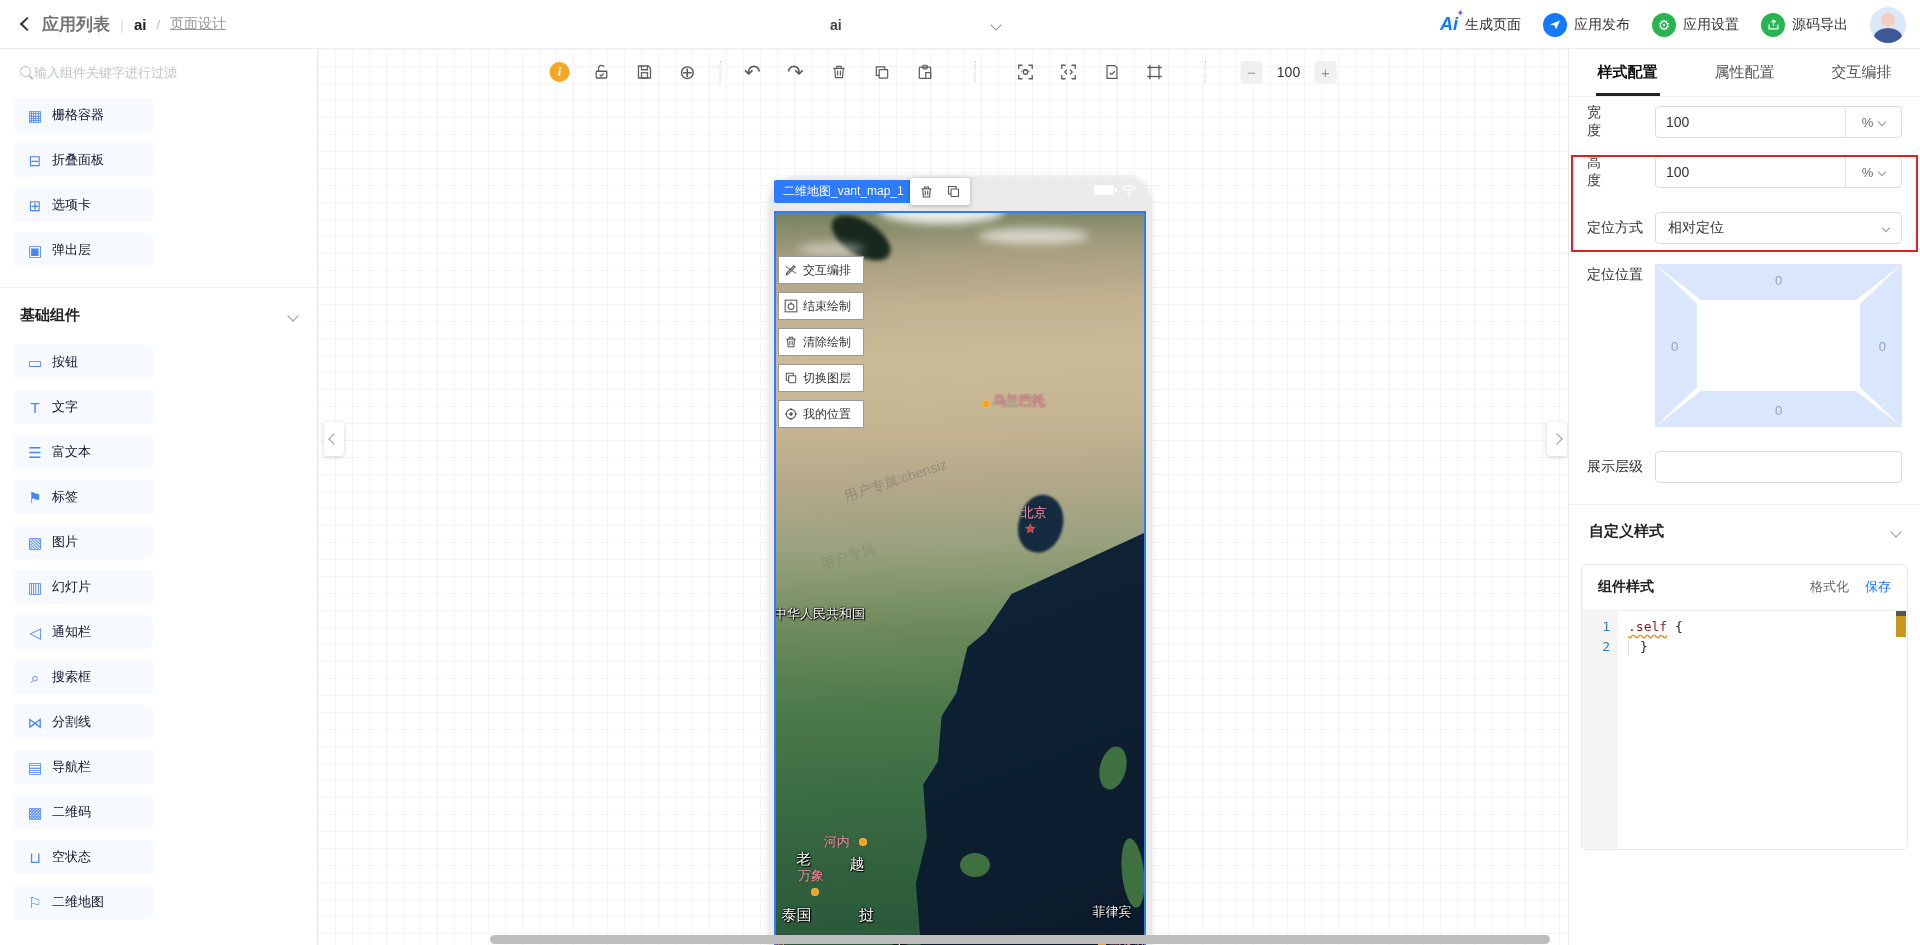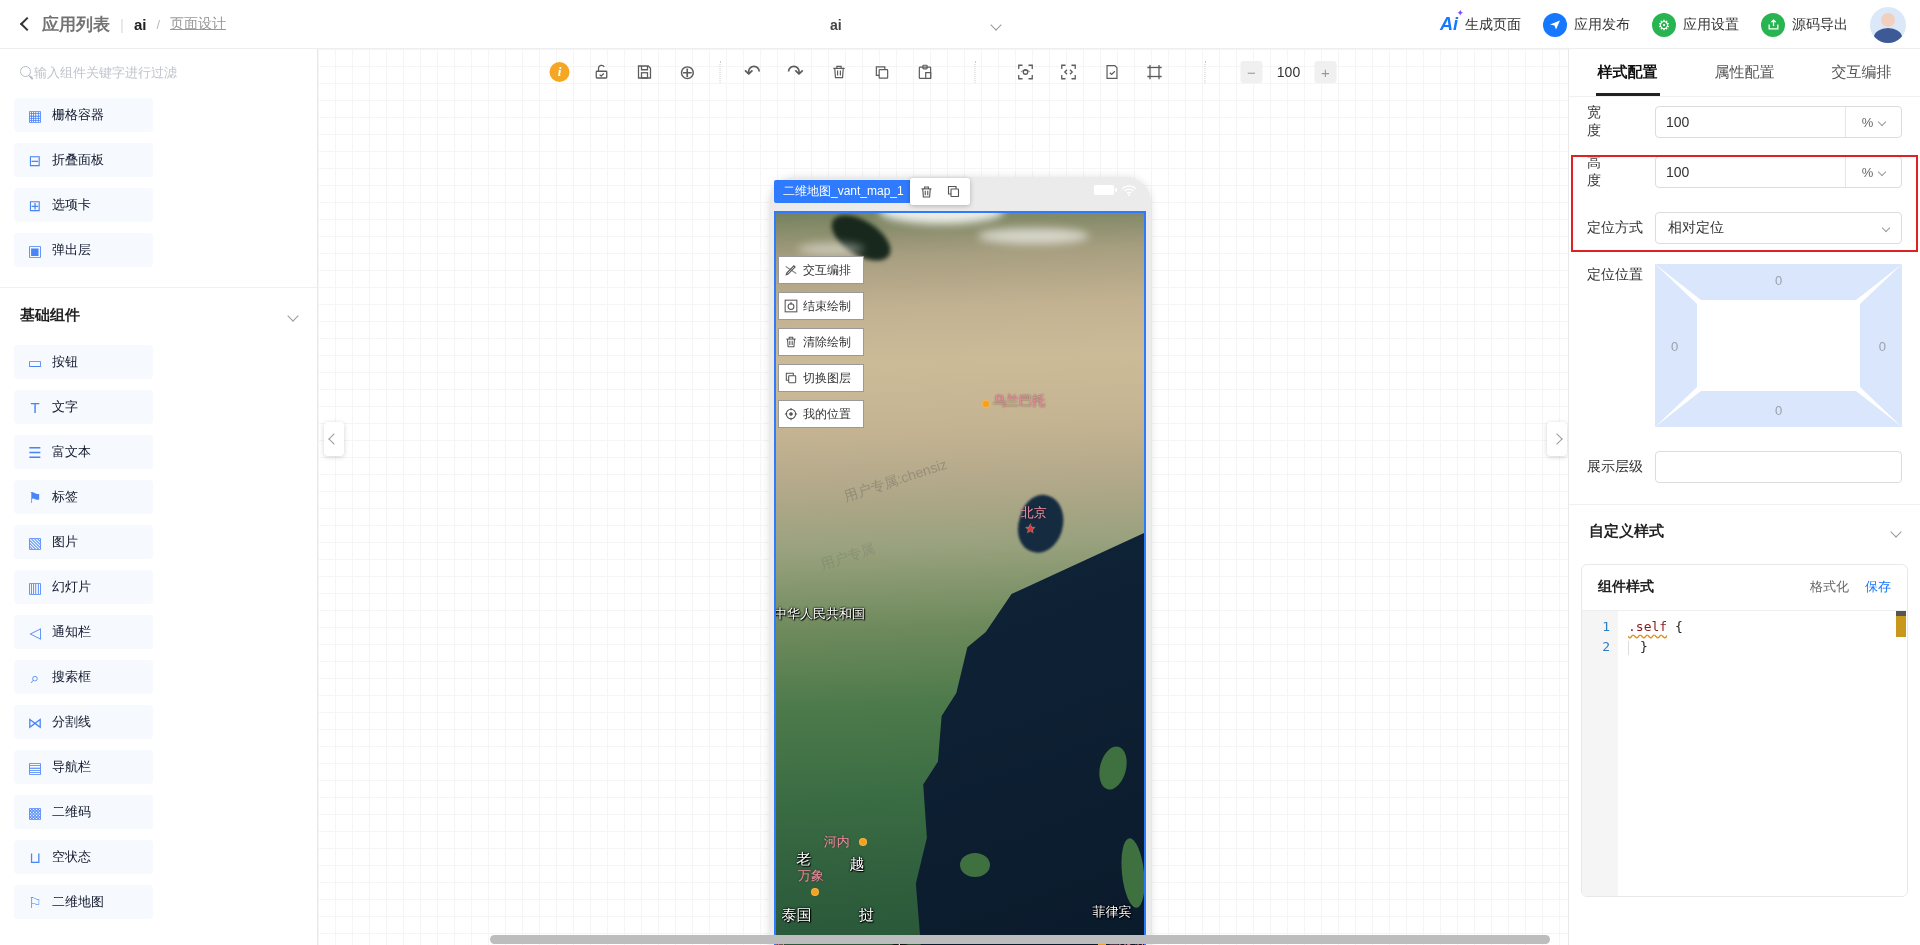--- a/index.html
+++ b/index.html
@@ -132,21 +132,21 @@
   .pb-top { left:0; right:0; top:0; height:36px; clip-path:polygon(0 0,100% 0,calc(100% - 46px) 100%,46px 100%); }
   .pb-bottom { left:0; right:0; bottom:0; height:36px; clip-path:polygon(46px 0,calc(100% - 46px) 0,100% 100%,0 100%); }
   .pb-left { left:0; top:0; bottom:0; width:42px; clip-path:polygon(0 0,100% 40px,100% calc(100% - 40px),0 100%); }
   .pb-right { right:0; top:0; bottom:0; width:42px; clip-path:polygon(0 40px,100% 0,100% 100%,0 calc(100% - 40px)); }
   .pb-val { position:absolute; font-size:13px; color:#9aa2af; }
   .pb-val.t { top:9px; left:50%; transform:translateX(-50%); }
   .pb-val.b { bottom:9px; left:50%; transform:translateX(-50%); }
   .pb-val.l { left:16px; top:50%; transform:translateY(-50%); }
   .pb-val.r { right:16px; top:50%; transform:translateY(-50%); }
 
-  .style-card { margin:10px 12px; border:1px solid #e8e8e8; border-radius:6px; overflow:hidden; height:333px; position:relative; }
+  .style-card { margin:10px 12px; border:1px solid #e8e8e8; border-radius:6px; overflow:hidden; height:286px; position:relative; }
   .sc-head { display:flex; align-items:center; justify-content:space-between; padding:13px 16px; }
   .sc-head .t { font-size:14px; font-weight:bold; color:#222; }
   .sc-links { display:flex; gap:16px; font-size:13px; }
   .fmt { color:#666; cursor:pointer; }
   .save { color:#1677ff; cursor:pointer; }
   .editor { border-top:1px solid #eee; position:absolute; left:0; right:0; top:45px; bottom:0; display:flex;
     font-family:"DejaVu Sans Mono","Liberation Mono",monospace; font-size:13px; }
   .gutter { width:36px; background:#f5f5f5; color:#2f7cc0; text-align:right; padding:6px 8px 0 0; line-height:20px; }
   .codearea { flex:1; padding:6px 0 0 10px; line-height:20px; color:#222; position:relative; background:#fff; }
   .sel-token { color:#8b1a1a; text-decoration:underline; text-decoration-style:wavy; text-decoration-color:#e08c1a; text-underline-offset:3px; }

